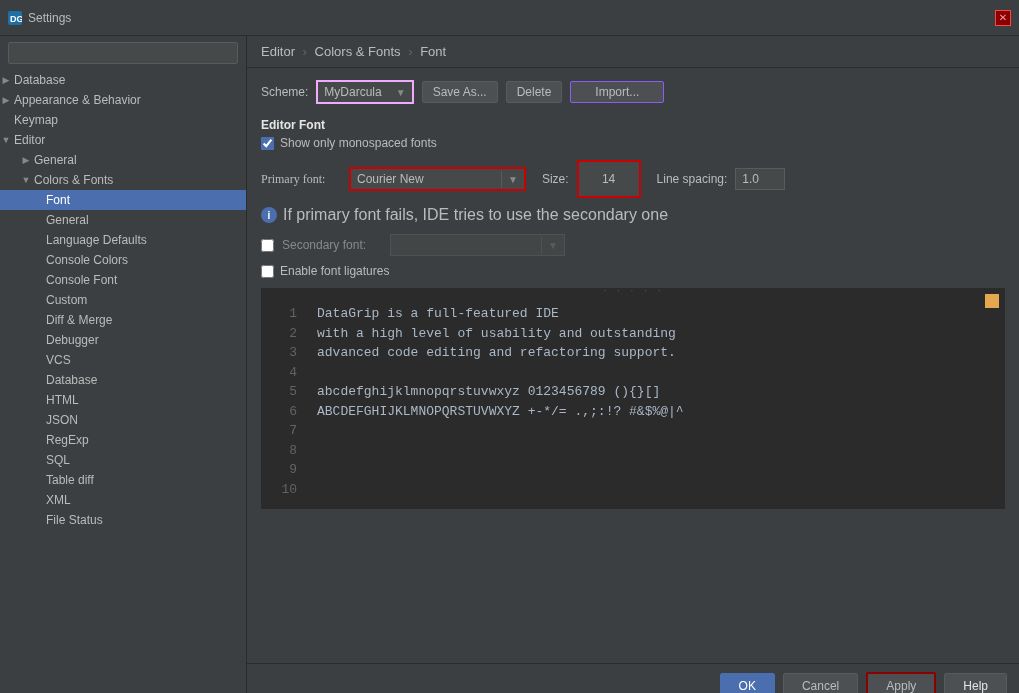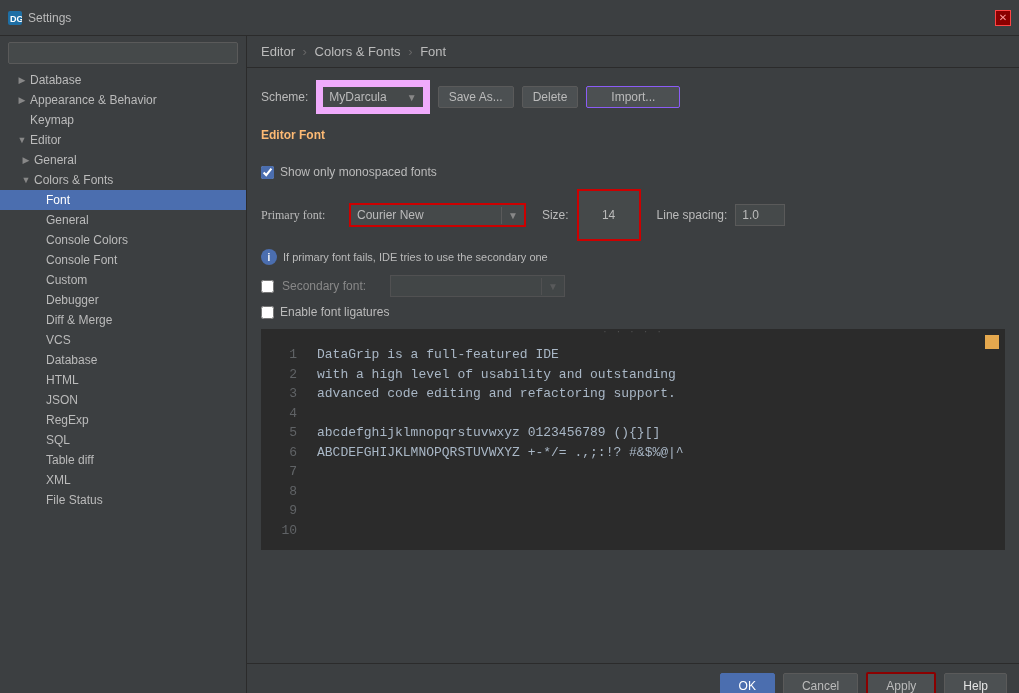--- a/index.html
+++ b/index.html
@@ -13,21 +13,21 @@
 
     
     .main-layout { display: flex; height: calc(693px - 22px); }
 
     
     .sidebar { width: 247px; background: #3c3f41; border-right: 1px solid #2b2b2b; overflow-y: auto; flex-shrink: 0; }
     .sidebar-search { padding: 6px 8px; }
     .sidebar-search input { width: 100%; background: #45494a; border: 1px solid #5a5a5a; color: #bbbbbb; padding: 3px 6px; font-size: 12px; border-radius: 2px; outline: none; }
     .sidebar-search input::placeholder { color: #666; }
 
-    .tree-item { display: flex; align-items: center; padding: 3px 16px; cursor: pointer; user-select: none; }
+    .tree-item { display: flex; align-items: center; padding: 3px 0; cursor: pointer; user-select: none; }
     .tree-item.selected { background: #4b6eaf; color: #ffffff; }
     .tree-item.selected .item-label { color: #ffffff; }
     .tree-arrow { width: 12px; height: 12px; display: inline-flex; align-items: center; justify-content: center; margin-right: 2px; font-size: 9px; color: #888; flex-shrink: 0; }
     .tree-arrow.expanded::before { content: '▼'; }
     .tree-arrow.collapsed::before { content: '▶'; }
     .tree-arrow.empty { visibility: hidden; }
     .item-label { font-size: 12px; }
     .indent-1 { padding-left: 20px; }
     .indent-2 { padding-left: 32px; }
 
@@ -35,40 +35,40 @@
     .content { flex: 1; display: flex; flex-direction: column; background: #3c3f41; overflow: hidden; }
 
     
     .breadcrumb { padding: 8px 14px; font-size: 13px; color: #bbbbbb; border-bottom: 1px solid #2b2b2b; background: #3c3f41; }
     .breadcrumb span { color: #bbbbbb; }
     .breadcrumb .sep { margin: 0 4px; color: #666; }
 
     
     .settings-panel { flex: 1; padding: 12px 14px; overflow-y: auto; background: #3c3f41; }
 
-    .section-title { font-size: 12px; color: #fdba74; margin-bottom: 23px; font-weight: bold; }
+    .section-title { font-size: 12px; color: #e5e5e5; margin-bottom: 4px; font-weight: bold; }
 
     .checkbox-row { display: flex; align-items: center; gap: 6px; margin-bottom: 10px; }
     .checkbox-row input[type="checkbox"] { accent-color: #4b6eaf; width: 13px; height: 13px; }
     .checkbox-label { font-size: 12px; color: #bbbbbb; }
 
     .font-row { display: flex; align-items: center; gap: 8px; margin-bottom: 8px; }
     .font-label { font-size: 12px; color: #bbbbbb; width: 80px; font-family: Liberation Serif, serif; }
     .font-select-wrapper { display: flex; align-items: center; border: 2px solid #cc0000; background: #45494a; }
     .font-select { background: #45494a; border: none; color: #bbbbbb; font-size: 12px; padding: 3px 6px; outline: none; width: 150px; appearance: none; cursor: pointer; }
     .font-select-arrow { background: #45494a; border-left: 1px solid #5a5a5a; padding: 3px 6px; color: #888; font-size: 10px; cursor: pointer; }
     .size-label { font-size: 12px; color: #bbbbbb; margin-left: 8px; }
     .size-input-wrapper { border: 2px solid #cc0000; background: #45494a; }
-    .size-input { background: #45494a; border: none; color: #bbbbbb; font-size: 12px; padding: 17px 6px; width: 60px; outline: none; text-align: center; }
+    .size-input { background: #45494a; border: none; color: #bbbbbb; font-size: 12px; padding: 10px 6px; width: 60px; outline: none; text-align: center; }
     .linespacing-label { font-size: 12px; color: #bbbbbb; margin-left: 8px; }
     .linespacing-input { background: #45494a; border: 1px solid #5a5a5a; color: #bbbbbb; font-size: 12px; padding: 3px 6px; width: 50px; outline: none; }
 
     .info-row { display: flex; align-items: center; gap: 6px; margin-bottom: 10px; }
     .info-icon { width: 16px; height: 16px; background: #4b6eaf; border-radius: 50%; display: flex; align-items: center; justify-content: center; color: white; font-size: 10px; font-weight: bold; flex-shrink: 0; }
-    .info-text { font-size: 11px; color: #bbbbbb; }
+    .info-text { font-size: 16px; color: #bbbbbb; }
 
     .secondary-row { display: flex; align-items: center; gap: 8px; margin-bottom: 8px; }
     .secondary-label { font-size: 12px; color: #888; width: 100px; }
     .secondary-select-wrapper { display: flex; align-items: center; background: #45494a; border: 1px solid #5a5a5a; opacity: 0.7; }
     .secondary-select { background: #45494a; border: none; color: #888; font-size: 12px; padding: 3px 6px; outline: none; width: 150px; }
     .secondary-select-arrow { background: #45494a; border-left: 1px solid #5a5a5a; padding: 3px 6px; color: #666; font-size: 10px; }
 
     
     .code-preview { background: #2b2b2b; margin: 8px 0 0 0; flex: 1; border: none; font-family: 'Courier New', monospace; font-size: 13px; color: #a9b7c6; padding: 10px 4px; position: relative; overflow: hidden; min-height: 200px; }
     .code-preview-inner { display: flex; height: 100%; }
@@ -145,37 +145,41 @@
     <div class="tree-item indent-2 selected">
       <span class="tree-arrow empty"></span>
       <span class="item-label">Font</span>
     </div>
     <div class="tree-item indent-2">
       <span class="tree-arrow empty"></span>
       <span class="item-label">General</span>
     </div>
     <div class="tree-item indent-2">
       <span class="tree-arrow empty"></span>
+      <span class="item-label">Language Defaults</span>
+    </div>
+    <div class="tree-item indent-2">
+      <span class="tree-arrow empty"></span>
       <span class="item-label">Console Colors</span>
     </div>
     <div class="tree-item indent-2">
       <span class="tree-arrow empty"></span>
       <span class="item-label">Console Font</span>
     </div>
     <div class="tree-item indent-2">
       <span class="tree-arrow empty"></span>
       <span class="item-label">Custom</span>
     </div>
     <div class="tree-item indent-2">
       <span class="tree-arrow empty"></span>
+      <span class="item-label">Diff &amp; Merge</span>
+    </div>
+    <div class="tree-item indent-2">
+      <span class="tree-arrow empty"></span>
       <span class="item-label">Debugger</span>
-    </div>
-    <div class="tree-item indent-2">
-      <span class="tree-arrow empty"></span>
-      <span class="item-label">Diff &amp; Merge</span>
     </div>
     <div class="tree-item indent-2">
       <span class="tree-arrow empty"></span>
       <span class="item-label">VCS</span>
     </div>
     <div class="tree-item indent-2">
       <span class="tree-arrow empty"></span>
       <span class="item-label">Database</span>
     </div>
     <div class="tree-item indent-2">
@@ -215,21 +219,21 @@
       <span class="sep">›</span>
       <span>Colors &amp; Fonts</span>
       <span class="sep">›</span>
       <span>Font</span>
     </div>
 
     <div class="settings-panel">
 
       <div style="display:flex; align-items:center; gap:8px; margin-bottom:14px;">
         <span style="font-size:12px; color:#bbbbbb;">Scheme:</span>
-        <div style="display:flex; align-items:center; background:#45494a; border:7px solid #f0abfc; padding: 3px 6px; gap: 20px;">
+        <div style="display:flex; align-items:center; background:#45494a; border:2px solid #f0abfc; padding: 3px 6px; gap: 14px;">
           <span style="color:#bbbbbb; font-size:12px;">MyDarcula</span>
           <span style="color:#888; font-size:10px;">▼</span>
         </div>
         <button class="btn" style="background:#4c5052; color:#bbbbbb; border:1px solid #5a5a5a; padding:3px 10px; cursor:pointer;">Save As...</button>
         <button class="btn" style="background:#4c5052; color:#bbbbbb; border:1px solid #5a5a5a; padding:3px 10px; cursor:pointer;">Delete</button>
         <button class="btn" style="background:#4c5052; color:#bbbbbb; border:1px solid #8b5cf6; padding:3px 24px; cursor:pointer;">Import...</button>
       </div>
 
       <div class="section-title">Editor Font</div>
 

